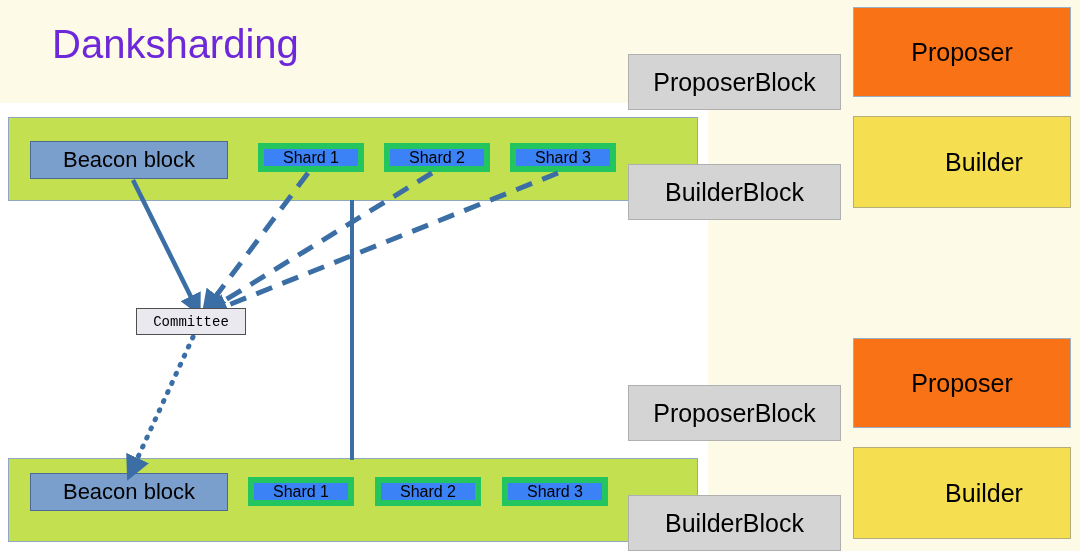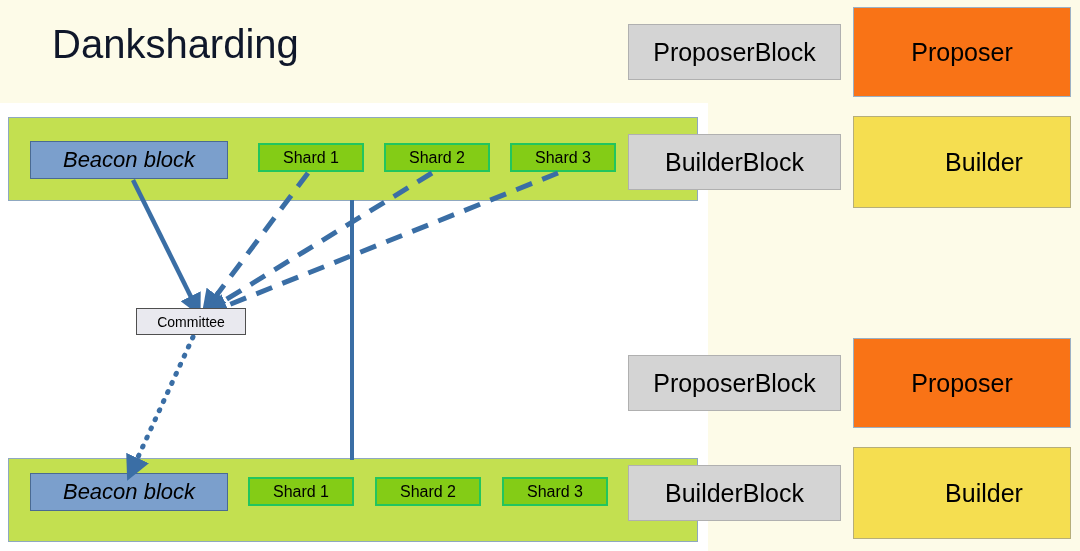--- a/index.html
+++ b/index.html
@@ -15,57 +15,57 @@
     background:#fdfbe8;
   }
   .bg-white{
     position:absolute;
     background:#ffffff;
   }
   .title{
     position:absolute;
     left:52px; top:22px;
     font-size:40px;
-    color:#0f172a;
+    color:#6d28d9;
     letter-spacing:0px;
     white-space:nowrap;
   }
   .greenbar{
     position:absolute;
     background:#c3e050;
     border:1px solid #8fa8c0;
     box-sizing:border-box;
   }
   .beacon{
     position:absolute;
     background:#7b9fcc;
     border:1px solid #4a6a92;
     box-sizing:border-box;
     display:flex;align-items:center;justify-content:center;
     font-size:22px;color:#000;
     white-space:nowrap;
-    font-style:italic;
   }
   .shard{
     position:absolute;
-    background:#84cc16;
-    border:2px solid #22c55e;
+    background:#3b82f6;
+    border:6px solid #22c55e;
     box-sizing:border-box;
     display:flex;align-items:center;justify-content:center;
     font-size:16px;color:#000;
     white-space:nowrap;
   }
   .graybox{
     position:absolute;
     background:#d4d4d4;
     border:1px solid #b0b0b0;
     box-sizing:border-box;
     display:flex;align-items:center;justify-content:center;
     font-size:25px;color:#000;
     white-space:nowrap;
+    margin-top:30px;
   }
   .proposer{
     position:absolute;
     background:#f97316;
     border:1px solid #9bb0c4;
     box-sizing:border-box;
     display:flex;align-items:center;justify-content:center;
     font-size:25px;color:#000;
     white-space:nowrap;
   }
@@ -81,20 +81,21 @@
   }
   .committee{
     position:absolute;
     background:#e9e9ef;
     border:1px solid #4f4f4f;
     box-sizing:border-box;
     display:flex;align-items:center;justify-content:center;
     font-size:14px;color:#000;
     white-space:nowrap;
     z-index:6;
+    font-family:Liberation Mono, monospace;
   }
   #edges{
     position:absolute;left:0;top:0;
     width:1080px;height:551px;
     pointer-events:none;
     z-index:4;
   }
 </style>
 </head>
 <body>

